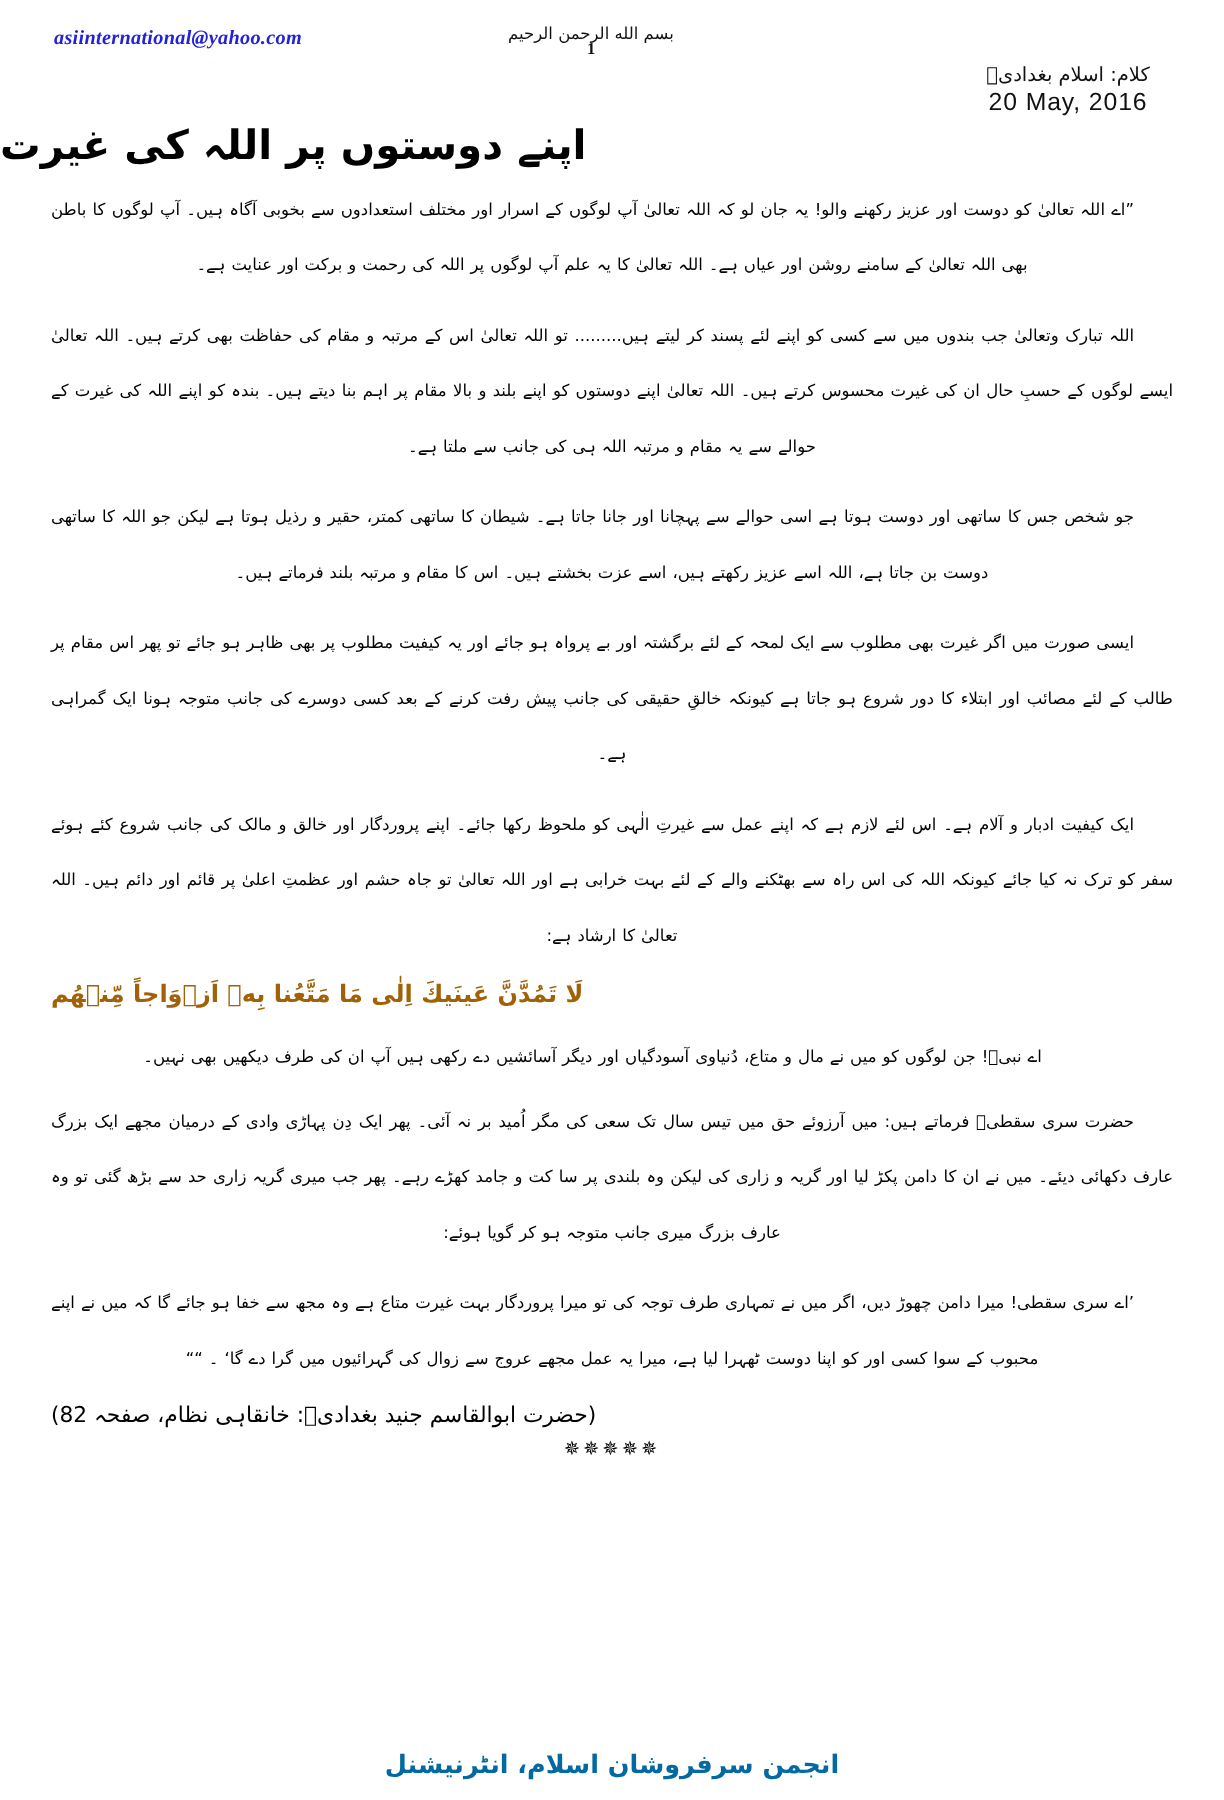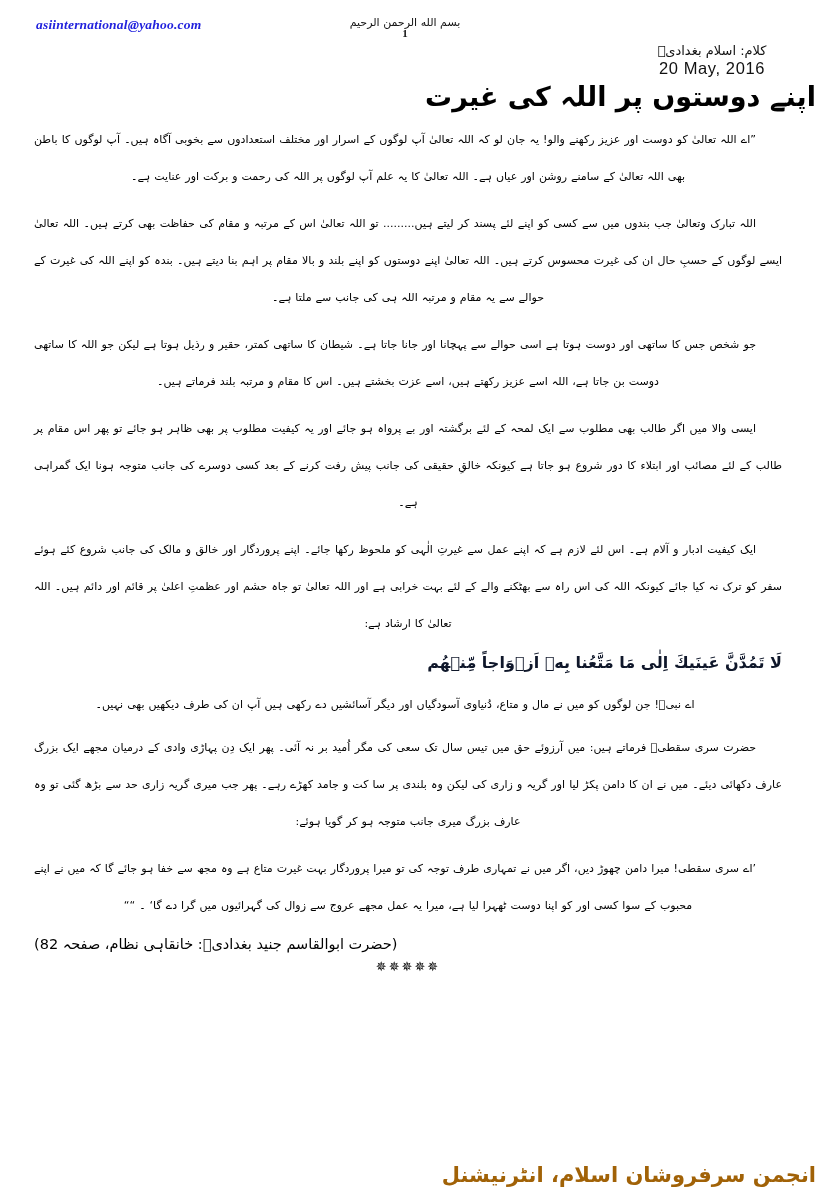--- a/index.html
+++ b/index.html
@@ -38,21 +38,21 @@
     font-style: italic;
     font-weight: bold;
     font-size: 13.5px;
     color: #2222dd;
     letter-spacing: 0.2px;
     white-space: nowrap;
   }
 
   .bismillah-wrap {
     position: absolute;
-    left: 15px;
+    left: 4px;
     top: 0px;
     width: 780px;
     text-align: center;
     direction: rtl;
   }
   .bismillah {
     font-family: "DejaVu Sans", sans-serif;
     font-size: 11px;
     color: #111111;
     line-height: 1.1;
@@ -100,21 +100,21 @@
     white-space: nowrap;
     direction: ltr;
     text-align: center;
   }
 
   .main-title {
     position: absolute;
     left: 0;
     top: 22px;
     width: 816px;
-    text-align: right;
+    text-align: left;
     direction: rtl;
     font-family: "DejaVu Sans", sans-serif;
     font-size: 27px;
     font-weight: bold;
     color: #000000;
     letter-spacing: 0px;
   }
 
   
   .content {
@@ -138,22 +138,22 @@
     text-indent: 26px;
     word-spacing: 0.5px;
   }
 
   .para.tight { margin-bottom: 6px; }
 
   .verse {
     font-family: "DejaVu Sans", sans-serif;
     font-size: 16px;
     font-weight: bold;
-    color: #0f172a;
-    text-align: right;
+    color: #a16207;
+    text-align: left;
     text-indent: 0;
     margin: 4px 0 8px 0;
     line-height: 30px;
     direction: rtl;
   }
 
   .attribution {
     font-family: "DejaVu Sans", sans-serif;
     font-size: 14.5px;
     color: #000000;
@@ -177,25 +177,26 @@
 
   
   .footer {
     position: absolute;
     bottom: 18px;
     left: 0;
     width: 816px;
   }
 
   .org-name {
-    direction: rtl;
-    font-family: "DejaVu Sans", sans-serif;
-    font-size: 21px;
-    font-weight: bold;
-    color: #a16207;
+    text-align: center;
+    direction: rtl;
+    font-family: "DejaVu Sans", sans-serif;
+    font-size: 17px;
+    font-weight: bold;
+    color: #0369a1;
     margin-bottom: 8px;
     letter-spacing: 0px;
   }
 
   .footer-links {
     position: relative;
     height: 24px;
     direction: ltr;
   }
 
@@ -248,21 +249,21 @@
     </div>
 
     <h1 class="main-title">اپنے دوستوں پر اللہ کی غیرت</h1>
   </div>
 
   <div class="content">
 
     <p class="para">”اے اللہ تعالیٰ کو دوست اور عزیز رکھنے والو! یہ جان لو کہ اللہ تعالیٰ آپ لوگوں کے اسرار اور مختلف استعدادوں سے بخوبی آگاہ ہیں۔  آپ لوگوں کا باطن بھی اللہ تعالیٰ کے سامنے روشن اور عیاں ہے۔  اللہ تعالیٰ کا یہ علم آپ لوگوں پر اللہ کی رحمت و برکت اور عنایت ہے۔</p>
     <p class="para">اللہ تبارک وتعالیٰ جب بندوں میں سے کسی کو اپنے لئے پسند کر لیتے ہیں.........  تو اللہ تعالیٰ اس کے مرتبہ و مقام کی حفاظت بھی کرتے ہیں۔ اللہ تعالیٰ ایسے لوگوں کے حسبِ حال ان کی غیرت محسوس کرتے ہیں۔ اللہ تعالیٰ اپنے دوستوں کو اپنے بلند و بالا مقام پر اہم بنا دیتے ہیں۔ بندہ کو اپنے اللہ کی غیرت کے حوالے سے یہ مقام و مرتبہ اللہ ہی کی جانب سے ملتا ہے۔</p>
     <p class="para">جو شخص جس کا ساتھی اور دوست ہوتا ہے اسی حوالے سے پہچانا اور جانا جاتا ہے۔  شیطان کا ساتھی کمتر، حقیر و رذیل ہوتا ہے لیکن جو اللہ کا ساتھی دوست بن جاتا ہے، اللہ اسے عزیز رکھتے ہیں، اسے عزت بخشتے ہیں۔ اس کا مقام و مرتبہ بلند فرماتے ہیں۔</p>
-    <p class="para">ایسی والا میں اگر طالب بھی مطلوب سے ایک لمحہ کے لئے برگشتہ اور بے پرواہ ہو جائے اور یہ کیفیت مطلوب پر بھی ظاہر ہو جائے تو پھر اس مقام پر طالب کے لئے مصائب اور ابتلاء کا دور شروع ہو جاتا ہے کیونکہ خالقِ حقیقی کی جانب پیش رفت کرنے کے بعد کسی دوسرے کی جانب متوجہ ہونا ایک گمراہی ہے۔</p>
+    <p class="para">ایسی صورت میں اگر غیرت بھی مطلوب سے ایک لمحہ کے لئے برگشتہ اور بے پرواہ ہو جائے اور یہ کیفیت مطلوب پر بھی ظاہر ہو جائے تو پھر اس مقام پر طالب کے لئے مصائب اور ابتلاء کا دور شروع ہو جاتا ہے کیونکہ خالقِ حقیقی کی جانب پیش رفت کرنے کے بعد کسی دوسرے کی جانب متوجہ ہونا ایک گمراہی ہے۔</p>
     <p class="para tight">ایک کیفیت ادبار و  آلام ہے۔ اس لئے لازم ہے کہ اپنے عمل سے غیرتِ الٰہی کو ملحوظ رکھا جائے۔ اپنے پروردگار اور خالق و مالک کی جانب شروع کئے ہوئے سفر کو ترک نہ کیا جائے کیونکہ اللہ کی اس راہ سے بھٹکنے والے کے لئے بہت خرابی ہے اور اللہ تعالیٰ تو جاہ حشم اور عظمتِ اعلیٰ پر قائم اور دائم ہیں۔ اللہ تعالیٰ کا ارشاد ہے:</p>
 
     <p class="verse">لَا تَمُدَّنَّ عَينَيكَ اِلٰى مَا مَتَّعُنا بِهٖ اَزۡوَاجاً مِّنۡهُم</p>
 
     <p class="para tight">اے نبیؐ! جن لوگوں کو میں نے مال و متاع، دُنیاوی آسودگیاں اور دیگر آسائشیں دے رکھی ہیں آپ ان کی طرف دیکھیں بھی نہیں۔</p>
     <p class="para">حضرت سری سقطیؒ فرماتے ہیں: میں آرزوئے حق میں تیس سال تک سعی کی مگر اُمید بر نہ آئی۔ پھر ایک دِن پہاڑی وادی کے درمیان مجھے ایک بزرگ عارف دکھائی دیئے۔ میں نے ان کا دامن پکڑ لیا اور گریہ و زاری کی لیکن وہ بلندی پر سا کت و جامد کھڑے رہے۔ پھر جب میری گریہ زاری حد سے بڑھ گئی تو وہ عارف بزرگ میری جانب متوجہ ہو کر گویا ہوئے:</p>
     <p class="para tight">’اے سری سقطی! میرا دامن چھوڑ دیں، اگر میں نے تمہاری طرف توجہ کی تو میرا پروردگار بہت غیرت متاع ہے وہ مجھ سے خفا ہو جائے گا کہ میں نے اپنے محبوب کے سوا کسی اور کو اپنا دوست ٹھہرا لیا ہے،  میرا یہ عمل مجھے عروج سے زوال کی گہرائیوں میں گرا دے گا‘ ۔ ““</p>
 
     <p class="attribution">(حضرت ابوالقاسم جنید بغدادیؒ: خانقاہی نظام، صفحہ 82)</p>
 

